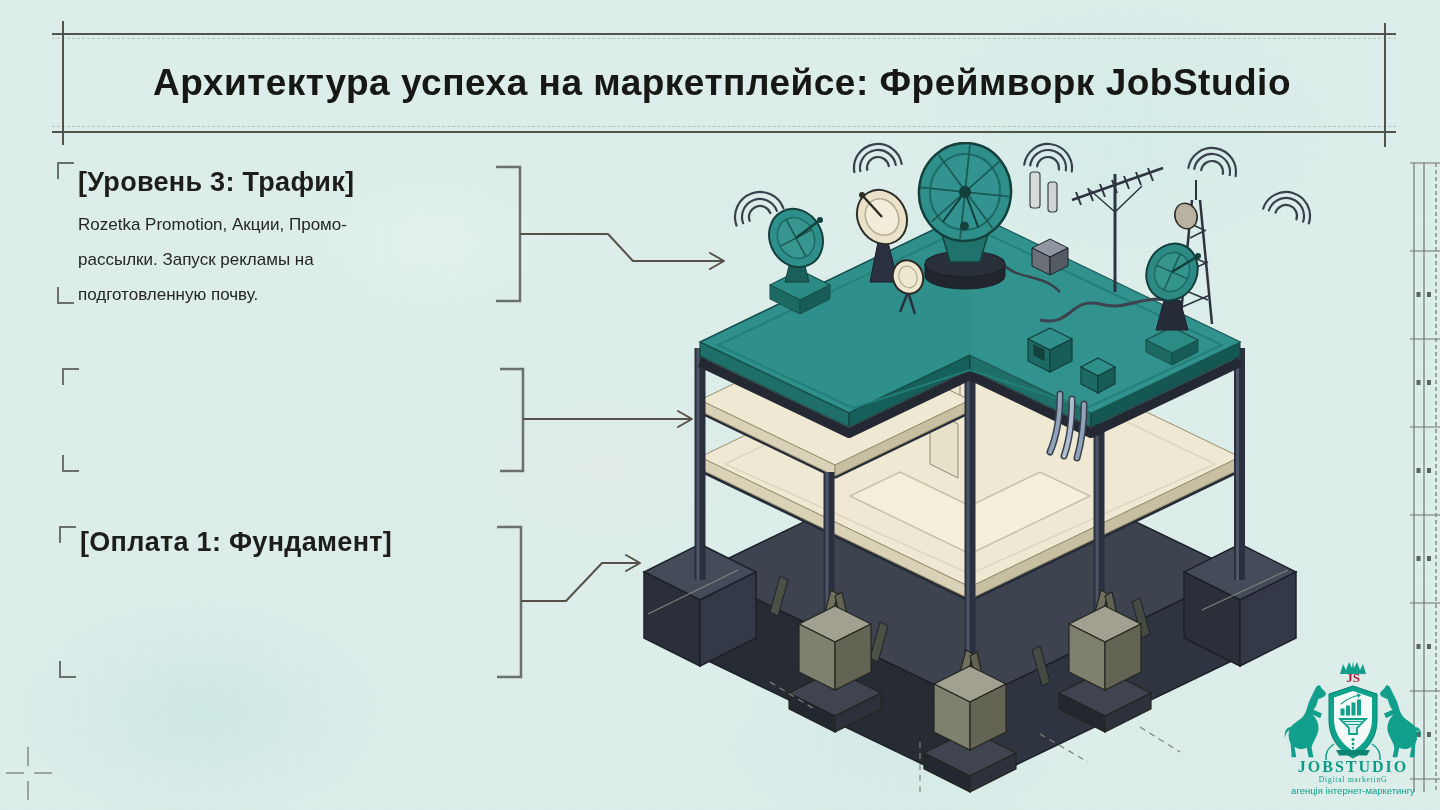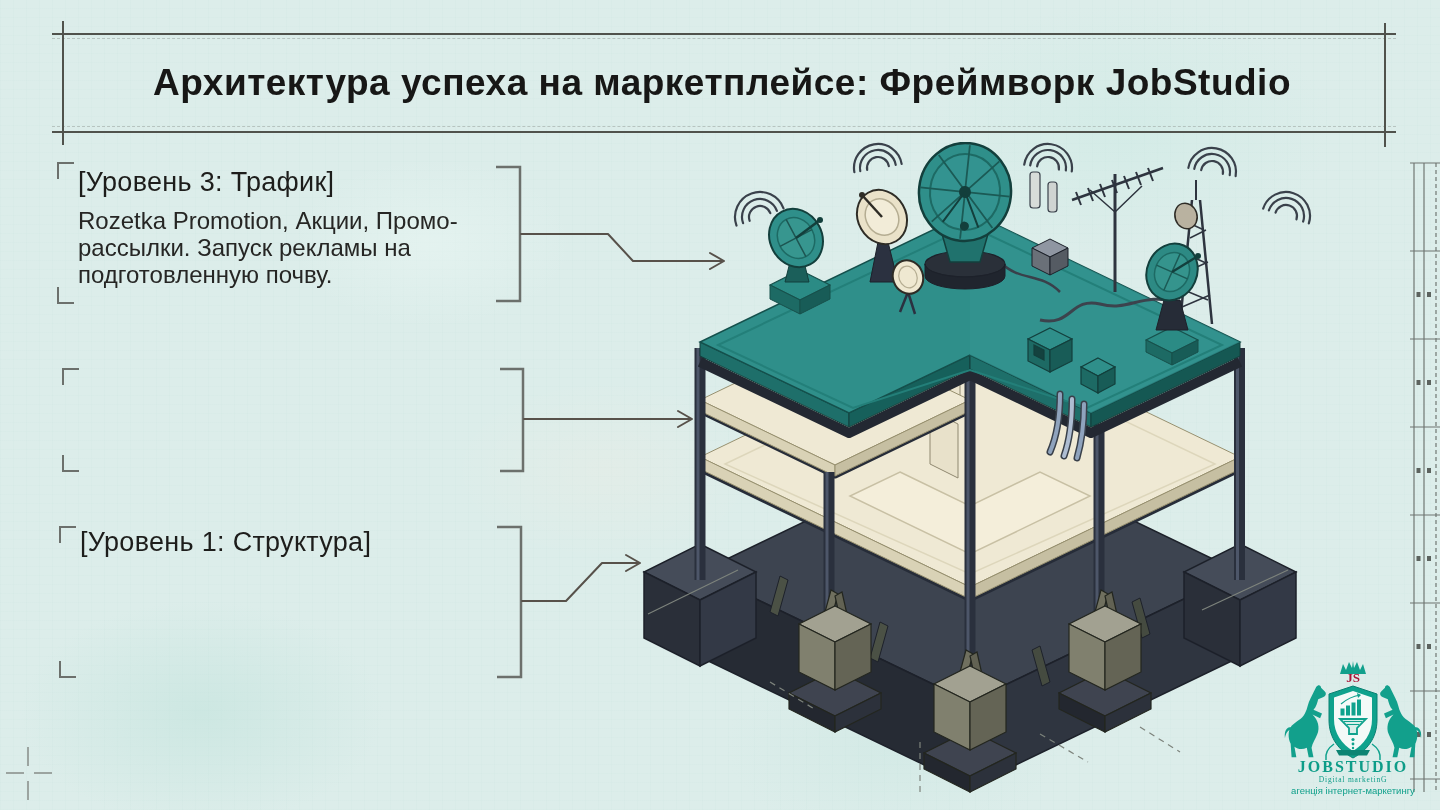--- a/index.html
+++ b/index.html
@@ -20,22 +20,22 @@
   
   .tline{position:absolute;left:52px;width:1344px;height:0;border-top:2px solid #50524c;}
   .tline-dash{position:absolute;left:52px;width:1344px;height:0;border-top:1px dashed #9aa39e;opacity:.55;}
   .vline{position:absolute;width:0;border-left:2px solid #50524c;}
   .slide-title{
     position:absolute;left:72px;top:44px;width:1300px;height:78px;
     display:flex;align-items:center;justify-content:center;
     font-size:37px;font-weight:700;letter-spacing:.5px;color:#171716;
   }
   .level{position:absolute;color:#262624;}
-  .lvl-head{font-size:27px;font-weight:400;letter-spacing:.3px;color:#1d1d1b;margin:0 0 9px 0;}
-  .lvl-body{font-size:24px;line-height:27px;white-space:pre-line;margin:0;}
+  .lvl-head{font-size:27px;font-weight:700;letter-spacing:.3px;color:#1d1d1b;margin:0 0 9px 0;}
+  .lvl-body{font-size:17px;line-height:35px;white-space:pre-line;margin:0;}
   svg{display:block;}
   .logo-name{font-family:"Liberation Serif", serif;font-weight:700;letter-spacing:2px;}
   .logo-small{font-family:"Liberation Serif", serif;}
 </style>
 </head>
 <body>
 
 <div class="stage">
 
   <div class="tline" style="top:33px;"></div>
@@ -46,21 +46,21 @@
   <div class="vline" style="left:1384px;top:23px;height:124px;"></div>
   <div class="slide-title">Архитектура успеха на маркетплейсе: Фреймворк JobStudio</div>
 
   <div class="level" style="left:78px;top:167px;width:462px;">
     <h2 class="lvl-head">[Уровень 3: Трафик]</h2>
     <p class="lvl-body">Rozetka Promotion, Акции, Промо-
 рассылки. Запуск рекламы на
 подготовленную почву.</p>
   </div>
   <div class="level" style="left:80px;top:527px;width:472px;">
-    <h2 class="lvl-head">[Уровень 1: Структура]</h2>
+    <h2 class="lvl-head">[Оплата 1: Фундамент]</h2>
   </div>
 
   <svg class="abs" style="left:0;top:0;" width="1440" height="810" viewBox="0 0 1440 810">
     <g stroke="#6c706c" stroke-width="2.5" fill="none">
       <path d="M496,167 H520 V301 H496"></path>
       <path d="M58,179 V163 H74" stroke-width="2"></path>
       <path d="M58,287 V303 H74" stroke-width="2"></path>
     </g>
     <g stroke="#6c706c" stroke-width="2.5" fill="none">
       <path d="M500,369 H523 V471 H500"></path>

